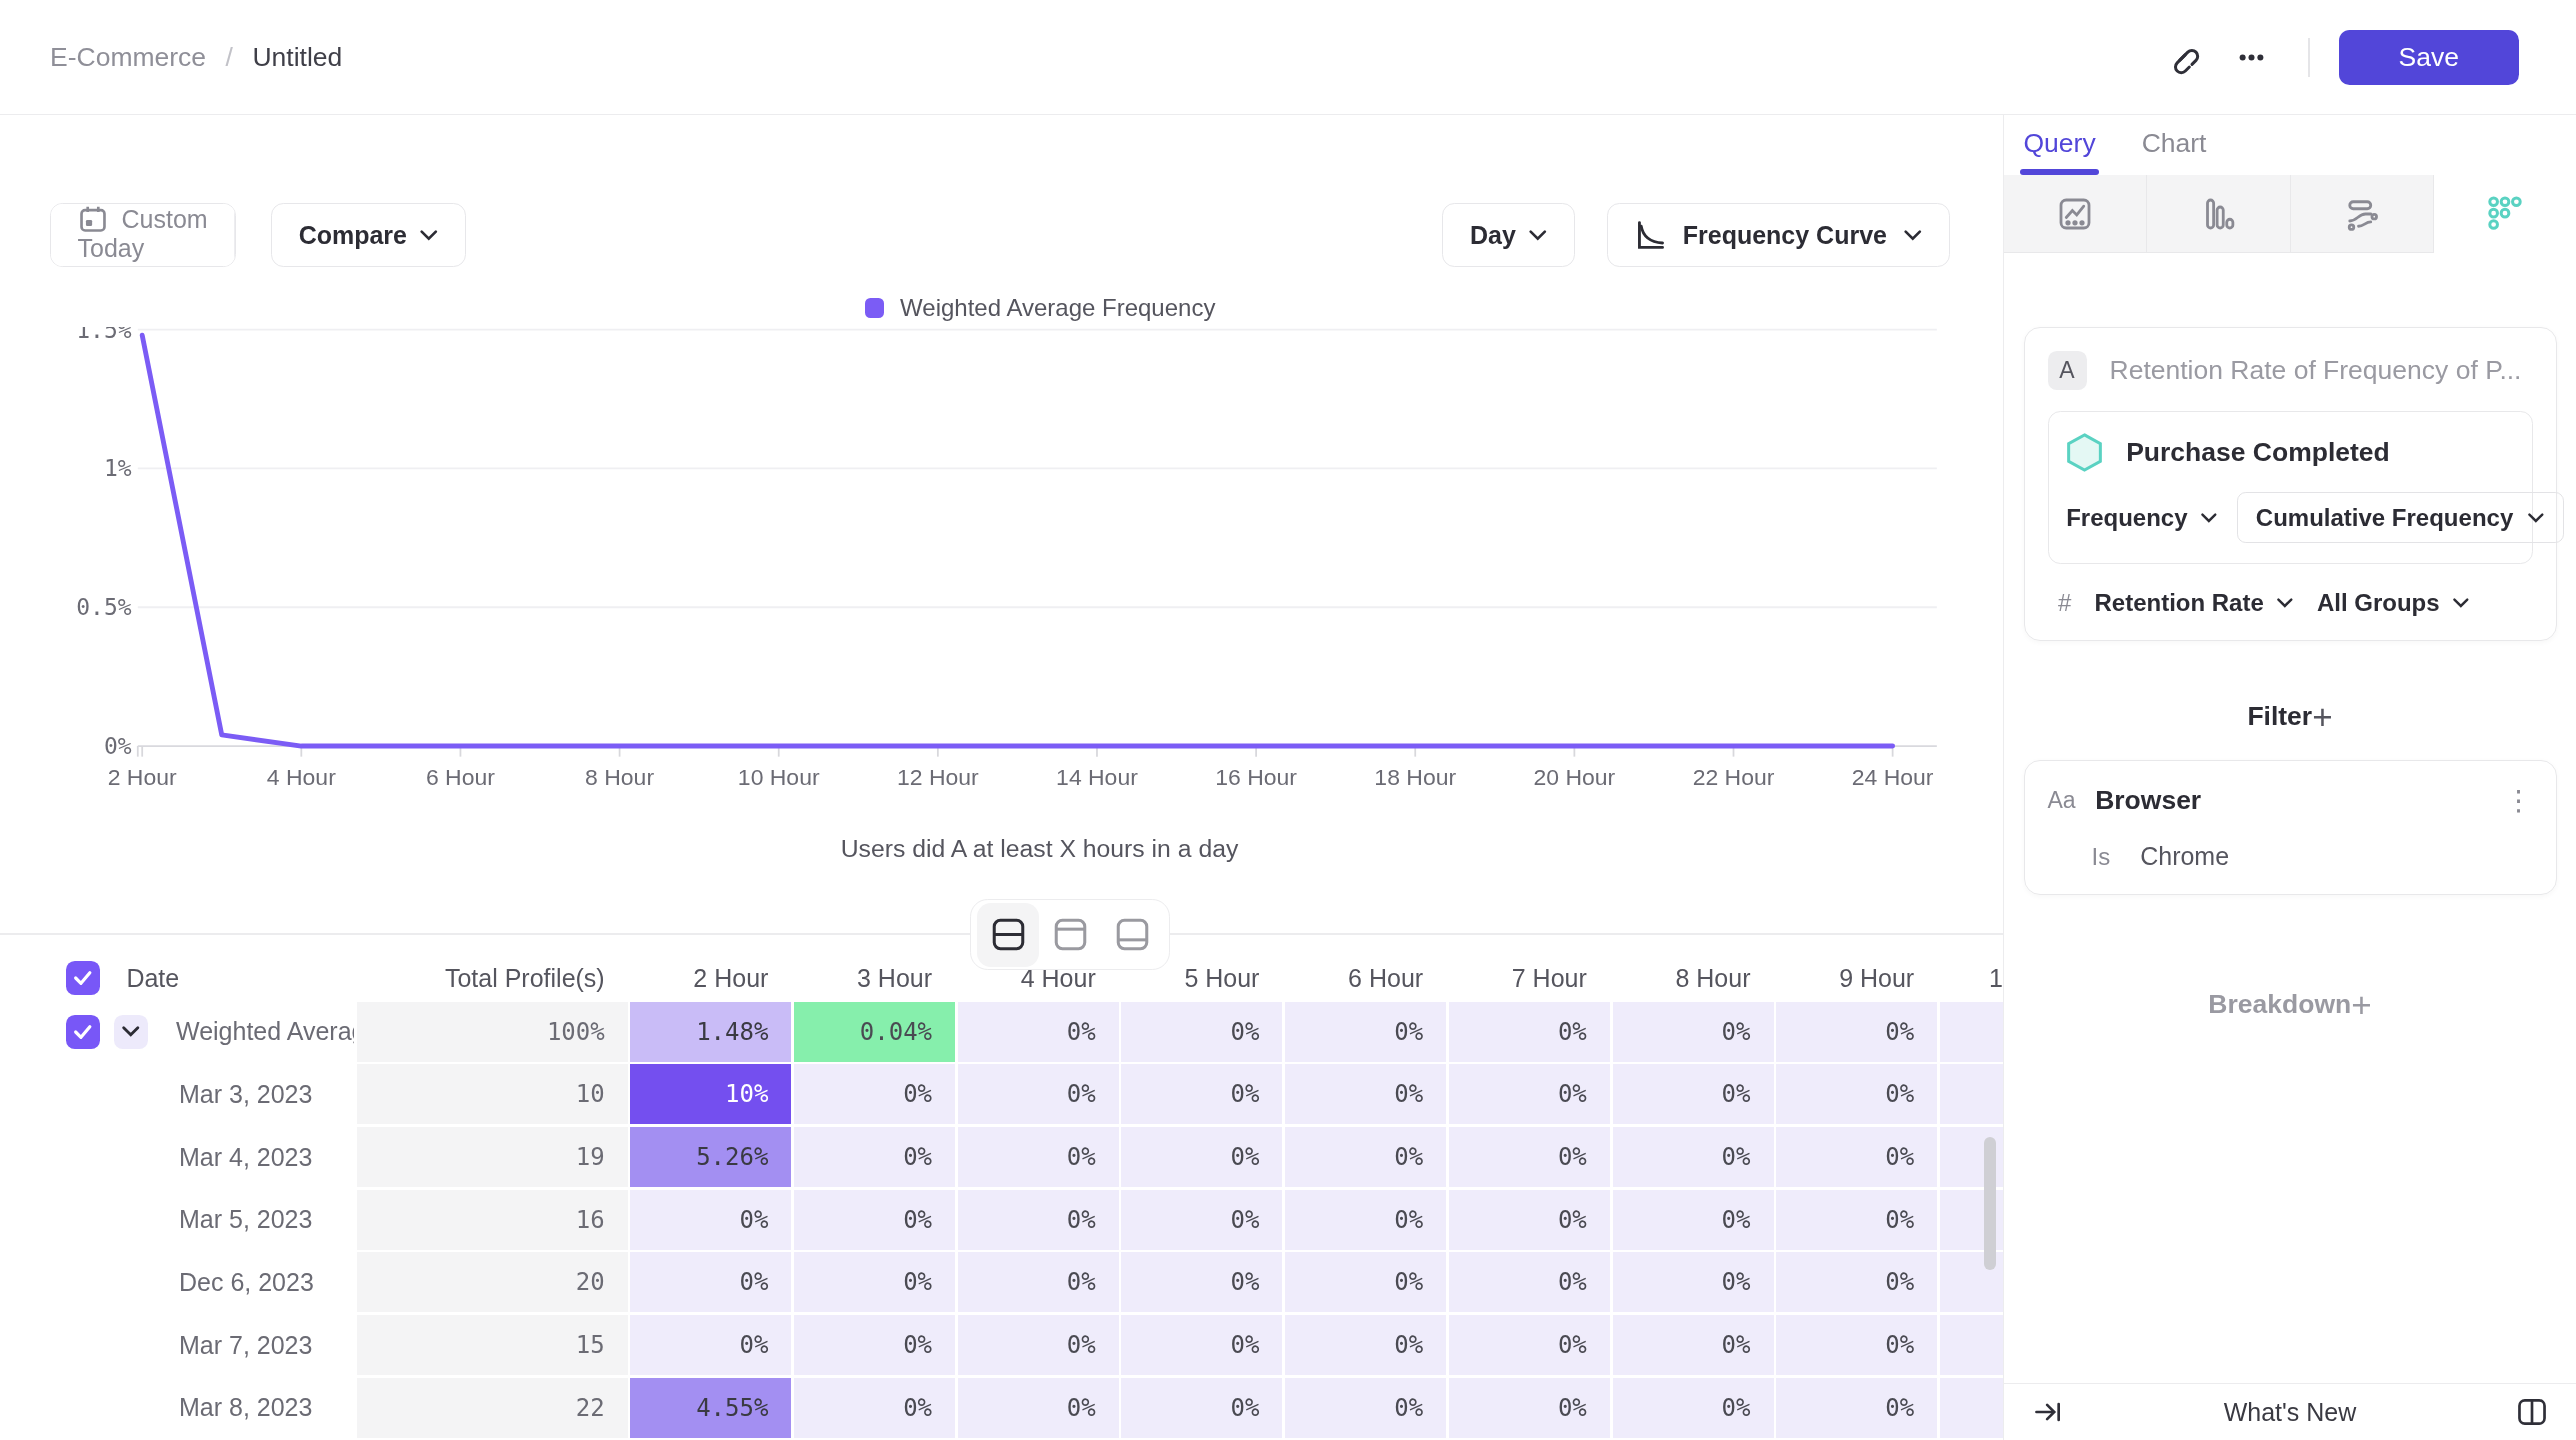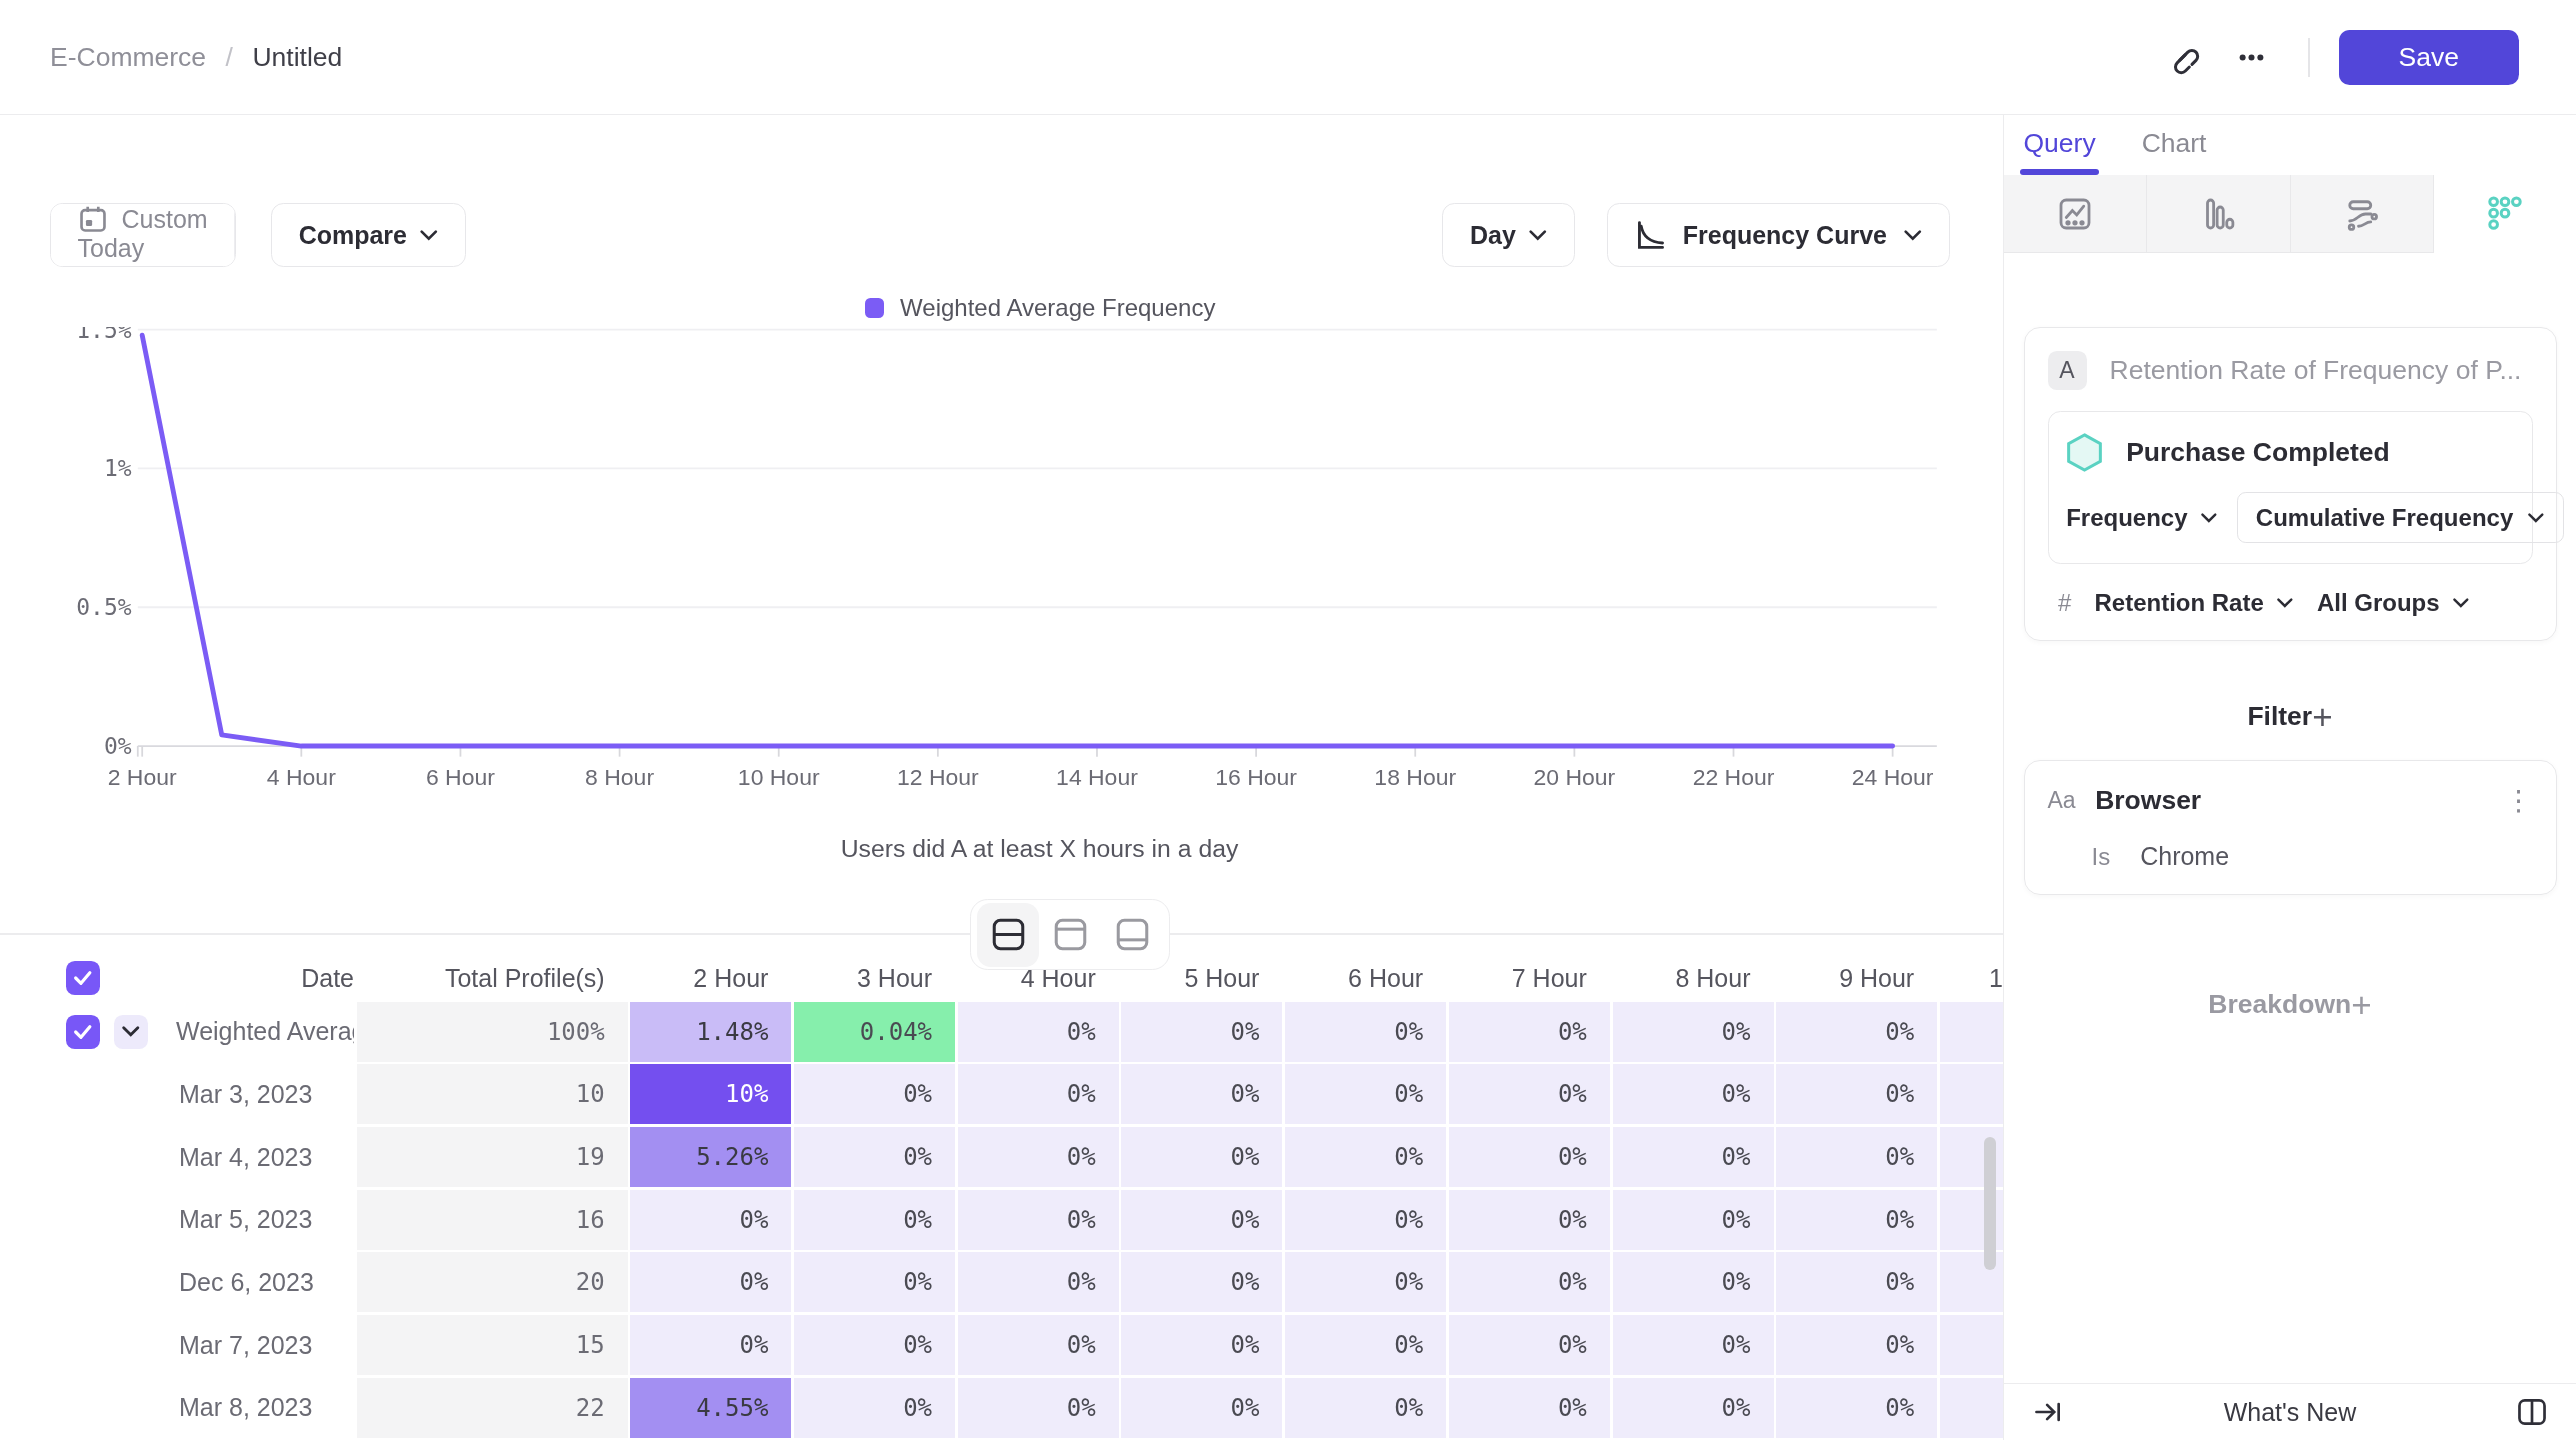--- a/index.html
+++ b/index.html
@@ -53,21 +53,21 @@
                  display:flex; align-items:center; justify-content:center; z-index:2; }
   .toggle-btn { width:62px; height:64px; display:flex; align-items:center; justify-content:center;
                 border-radius:14px; cursor:pointer; color:#9a9aa0; }
   .toggle-btn.active { background:#f4f4f5; color:#2c2c34; }
 
   
   .table-wrap { position:absolute; left:0; top:842px; width:2003px; height:483px; overflow:hidden; }
   .tgrid { display:grid; grid-template-columns:354px 271px repeat(9,161px); column-gap:2.7px; }
   .thead { height:42px; align-items:center; }
   .th { font-size:25px; color:#55555e; text-align:right; padding-right:23px; white-space:nowrap; }
-  .th.first { text-align:left; padding:0; display:flex; align-items:center; gap:14px;justify-content:space-between; }
+  .th.first { text-align:left; padding:0; display:flex; align-items:center; gap:14px; }
   .trow { margin-top:2.7px; }
   .cell { height:60px; display:flex; align-items:center; justify-content:flex-end;
           padding-right:23px; font-family:"DejaVu Sans Mono", monospace; font-size:24px;
           color:#4a4a52; background:#efecfb; }
   .cell.datecell { background:#fff; justify-content:flex-start; padding:0 0 0 0;
                    font-family:"Liberation Sans", sans-serif; font-size:25px; color:#6b6b74; }
   .cell.profcell { background:#f4f4f5; color:#6b6b74; }
   .cell.strong { background:#744fef; color:#fff; }
   .cell.mid { background:#a38ff2; color:#3a3a42; }
   .cell.light { background:#c9bcf7; color:#3a3a42; }

